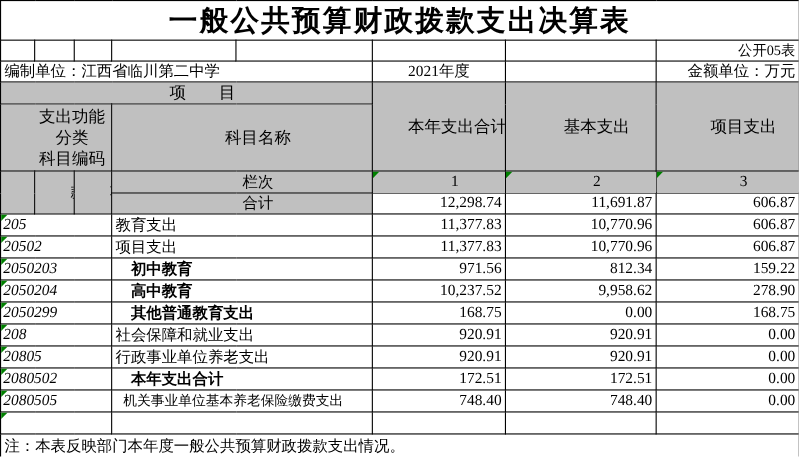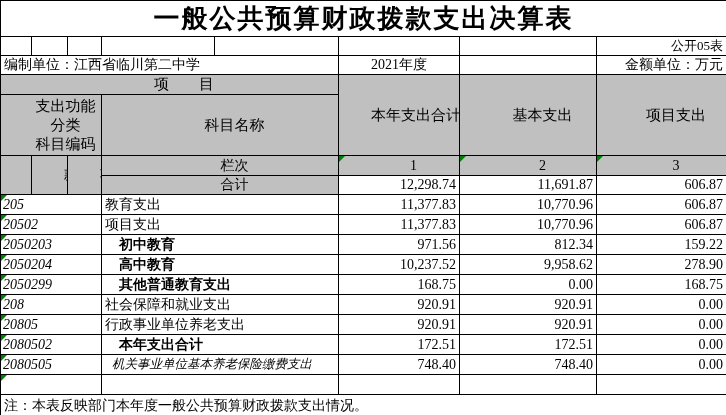--- a/index.html
+++ b/index.html
@@ -22,21 +22,21 @@
   .r-meta{height:18px;}
   .r-proj{height:20px;}
   .r-proj td,.r-head td{font-size:15px;}
   .r-head{height:61px;}
   .r-lanci{height:20px;}
   .r-total{height:18px;}
   .data-row{height:20px;}
   .r-note{height:22px;}
   .ind-0{padding-left:3px;}
   .ind-1{padding-left:17px;font-weight:bold;}
-  .ind-2{padding-left:10px;font-size:12.5px;font-style:italic;}
+  .ind-2{padding-left:10px;font-size:12.5px;}
   .code-cell{padding-left:2px;font-style:italic;}
 </style>
 </head>
 <body>
 
 <table>
   <colgroup>
     <col style="width:31px">
       <col style="width:36px">
       <col style="width:34px">

